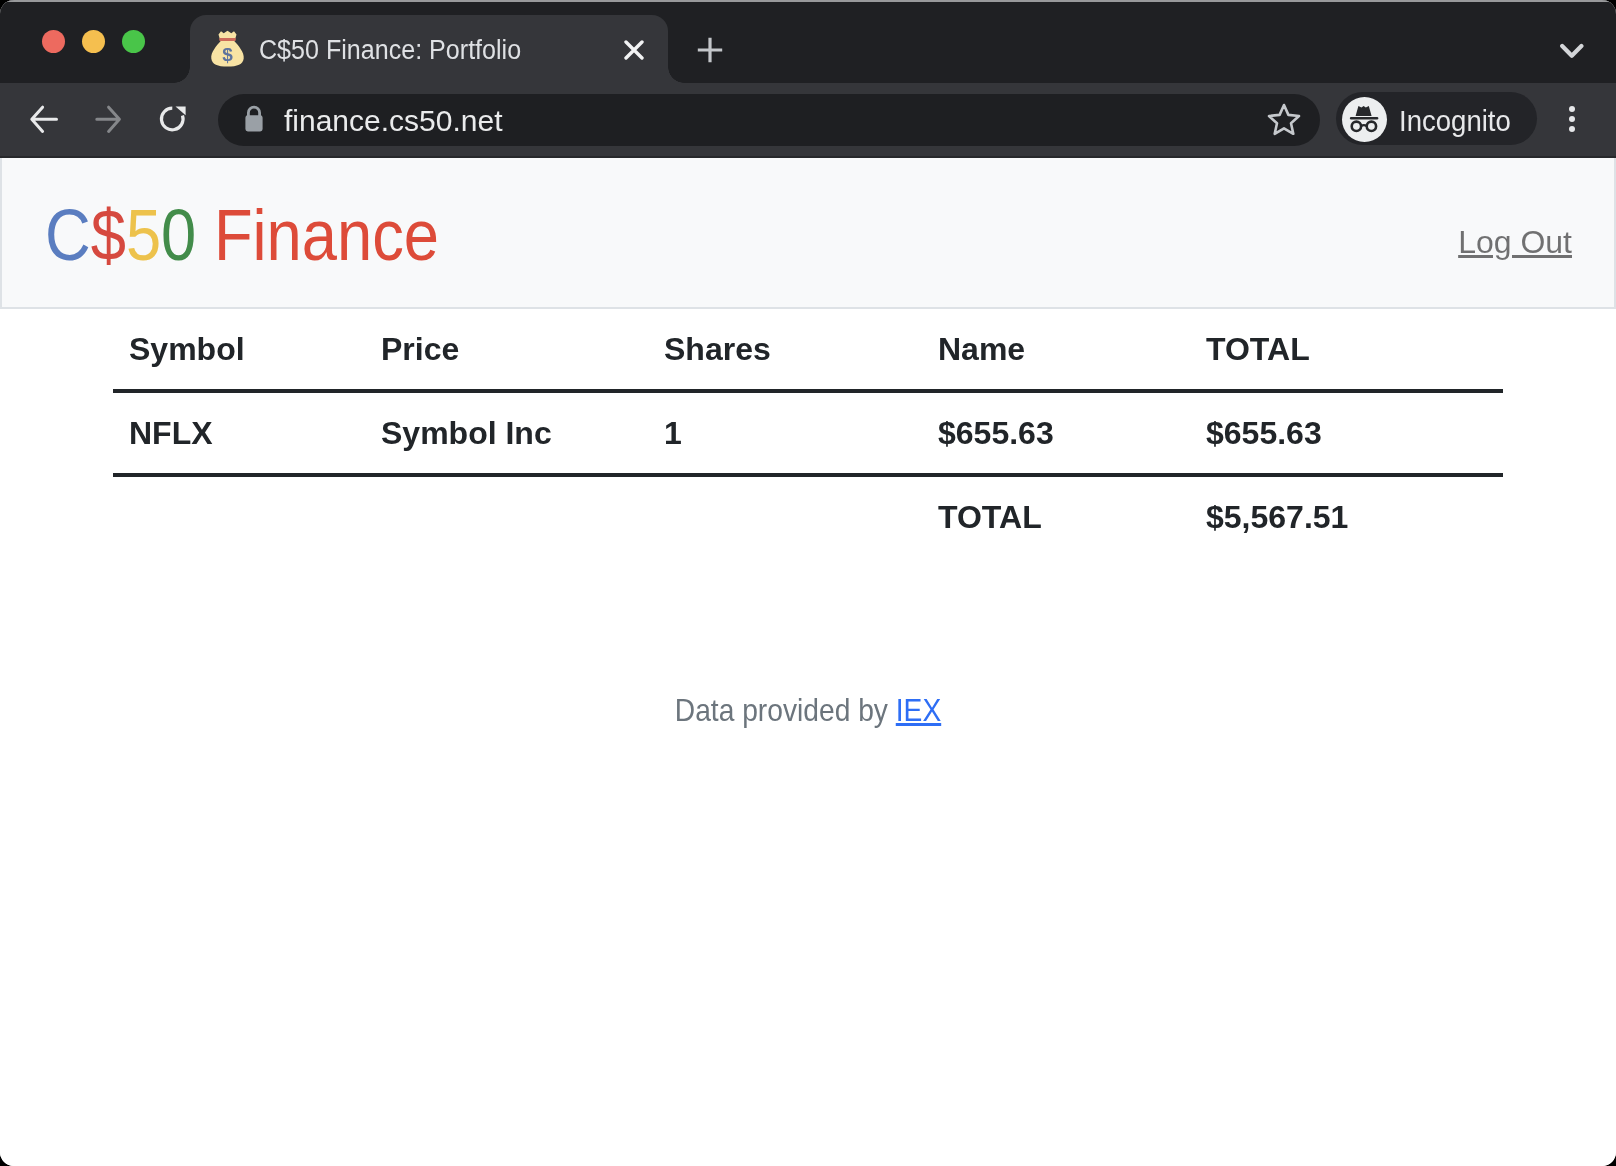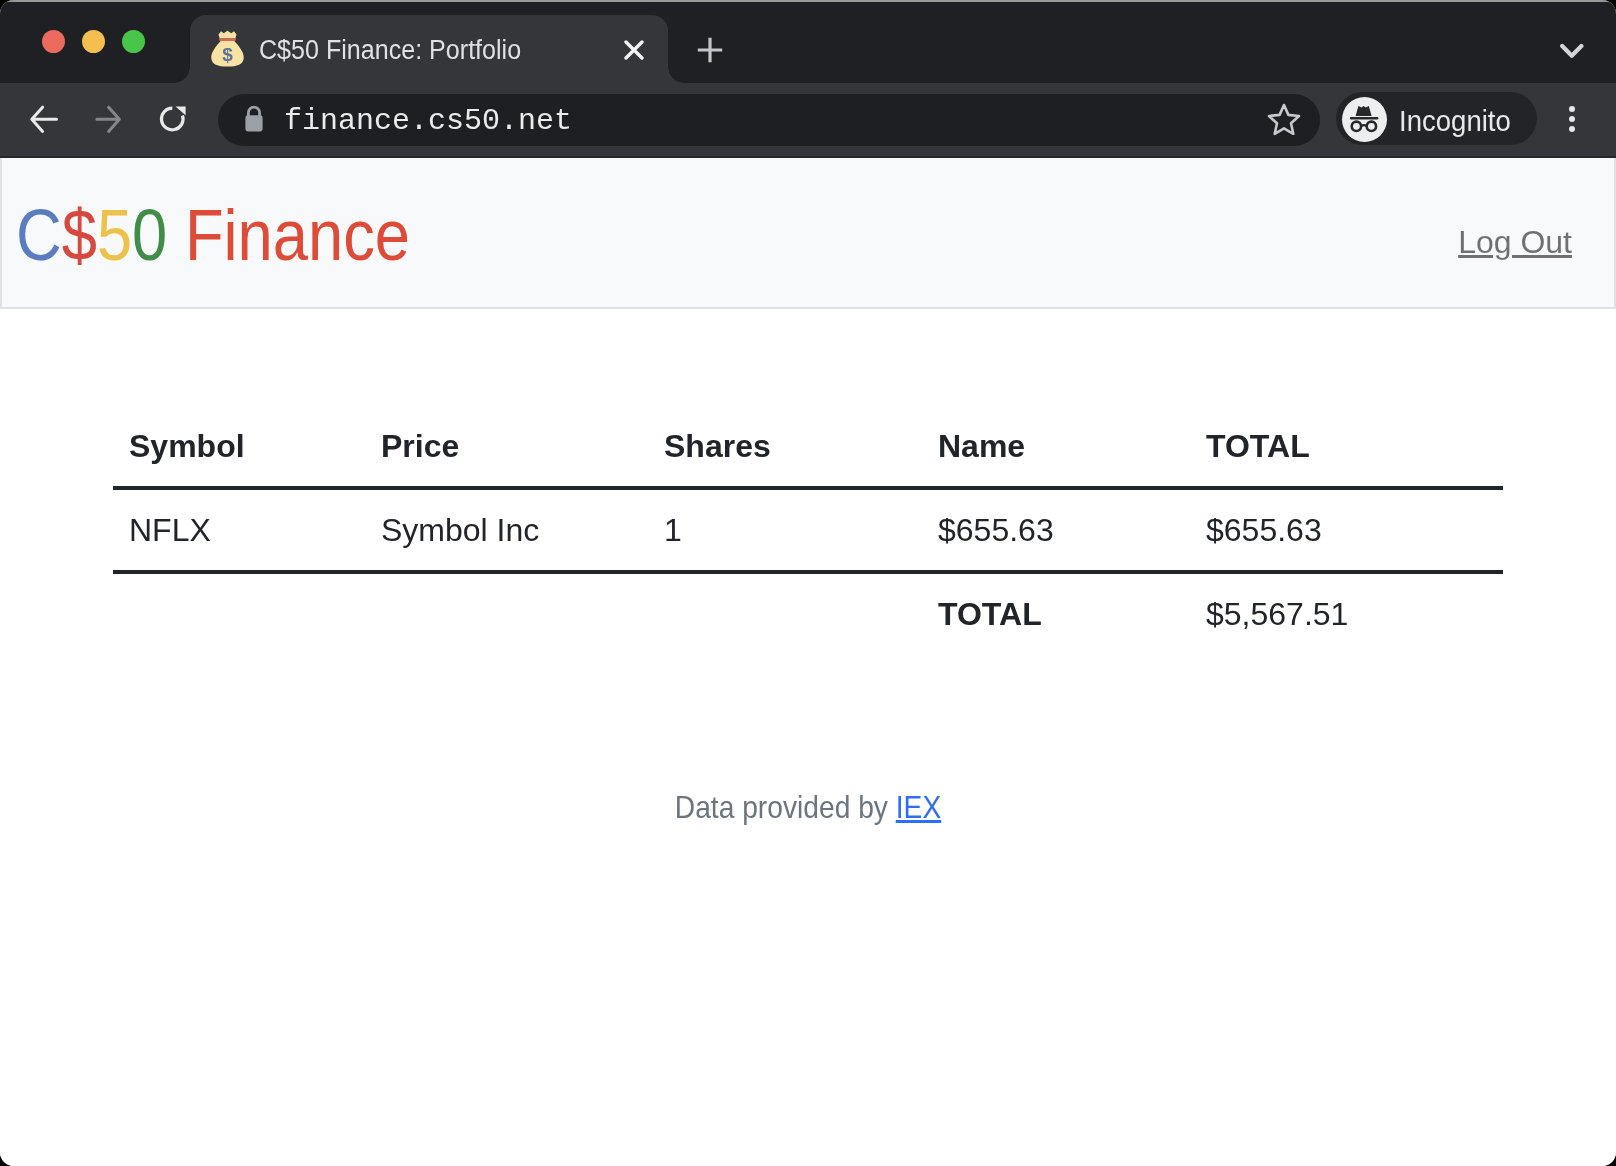--- a/index.html
+++ b/index.html
@@ -20,40 +20,40 @@
   .flare-l { left:174px; background:radial-gradient(circle 16px at 0 0, #1f2023 0 15.5px, #35363a 16px); }
   .flare-r { left:668px; background:radial-gradient(circle 16px at 100% 0, #1f2023 0 15.5px, #35363a 16px); }
   .tabtitle { position:absolute; left:259px; top:37px; font-size:27px; line-height:27px; color:#dfe1e4;
     white-space:nowrap; transform:scaleX(.929); transform-origin:left center; }
   .icon { position:absolute; }
   
   .toolbar { position:absolute; left:0; top:83px; width:1616px; height:73px; background:#35363a; }
   .toolline { position:absolute; left:0; top:156px; width:1616px; height:2px; background:#27282b; }
   .urlpill { position:absolute; left:218px; top:94px; width:1102px; height:52px;
     border-radius:26px; background:#1e1f22; }
-  .urltext { position:absolute; left:284px; top:106px; font-size:30px; line-height:30px; color:#eaebec;font-family:Liberation Mono, monospace; }
+  .urltext { position:absolute; left:284px; top:106px; font-size:30px; line-height:30px; color:#eaebec; }
   .incpill { position:absolute; left:1336px; top:92px; width:201px; height:53px;
     border-radius:27px; background:#232428; }
   .inccircle { position:absolute; left:1341.5px; top:97px; width:45px; height:45px;
     border-radius:50%; background:#eceeef; }
   .inctext { position:absolute; left:1399px; top:107px; font-size:29px; line-height:29px; color:#e7e8ea; transform:scaleX(.95); transform-origin:left center; }
   
   .page { position:absolute; left:0; top:158px; width:1616px; height:1008px; background:#fff; }
   .navbar { height:151px; background:#f8f9fa; border:2px solid #dee2e6; border-top:none;
-    display:flex; align-items:center; padding:0 30px 0 14px; }
+    display:flex; align-items:center; padding:0 30px 0 43px; }
   .brand { font-size:72px; white-space:nowrap; transform:scaleX(.879); transform-origin:left center; position:relative; top:2px; }
   .b-c { color:#5a7dc0; } .b-d { color:#d6493f; } .b-5 { color:#edc24c; }
   .b-0 { color:#428c4a; } .b-f { color:#dd4b39; }
   .navlinks { display:flex; margin-left:-21px; font-size:32px; color:rgba(0,0,0,.55); position:relative; top:10px; }
   .navlinks span { padding:0 16px; }
   .logout { margin-left:auto; font-size:32px; color:rgba(0,0,0,.55); padding-right:12px; position:relative; top:10px;text-decoration:underline; }
-  .main { width:1390px; margin:0 auto; padding-top:97px; color:#212529; }
+  .main { width:1390px; margin:0 auto; color:#212529; }
   table { width:100%; border-collapse:collapse; table-layout:fixed; font-size:32px; }
   col.c1{width:252px;} col.c2{width:283px;} col.c3{width:274px;} col.c4{width:268px;} col.c5{width:313px;}
-  th, td { padding:16px; line-height:48px; font-weight:normal; text-align:left; }
+  th, td { padding:16px; line-height:48px; font-weight:bold; text-align:left; }
   th { font-weight:bold; }
   .r { }
   .b { font-weight:bold; }
   thead th { border-bottom:4px solid #212529; }
   tbody td { border-bottom:4px solid #212529; }
   tfoot td { border-bottom:none; }
   .footer { margin-top:129px; text-align:center; font-size:32px; color:#6c757d; line-height:48px;
     transform:scaleX(.881); transform-origin:center; }
   .footer a { color:#2e6ef5; text-decoration:underline; }
 </style>

